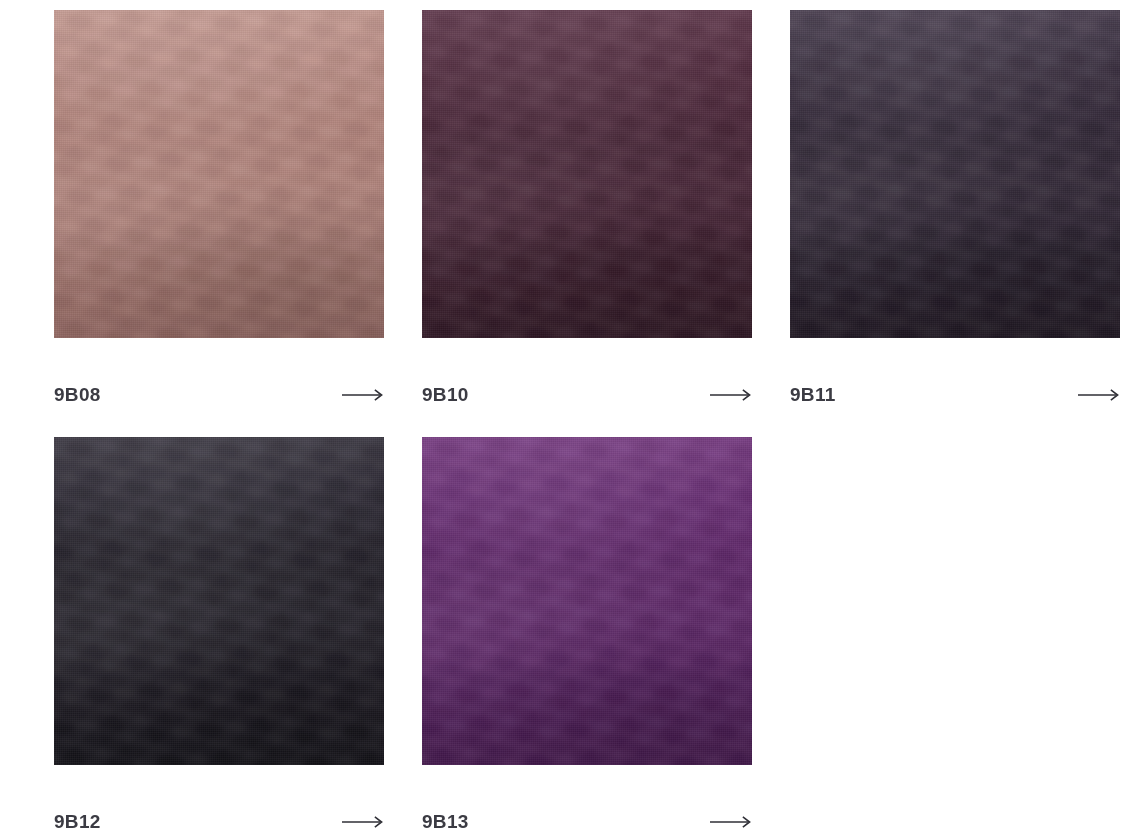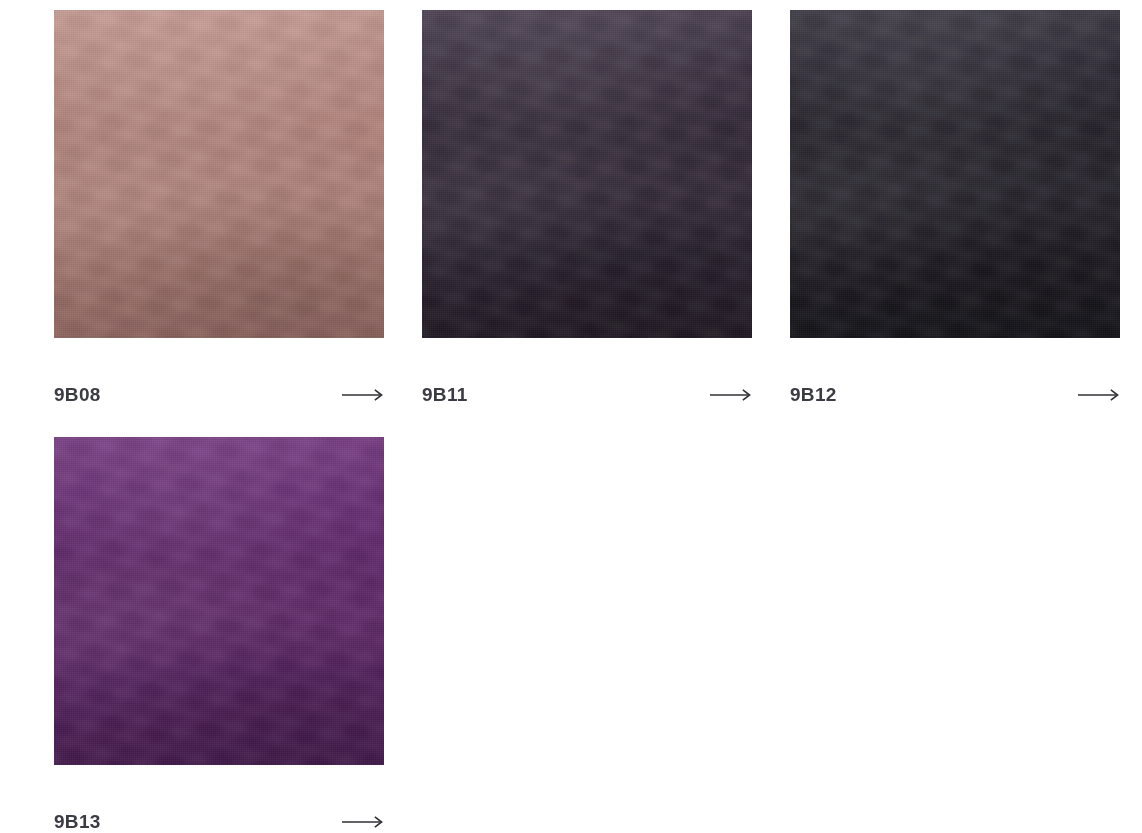--- a/index.html
+++ b/index.html
@@ -156,20 +156,37 @@
       <span class="swatch-arrow">
         <svg width="42" height="14" viewBox="0 0 42 14" fill="none" xmlns="http://www.w3.org/2000/svg">
           <path d="M0 7 H38" stroke="#2f2f36" stroke-width="1.6"></path>
           <path d="M33.5 2.4 L39.6 7 L33.5 11.6" stroke="#2f2f36" stroke-width="1.6" fill="none" stroke-linecap="square" stroke-linejoin="miter"></path>
         </svg>
       </span>
     </div>
   </div>
 
 
+  <div class="swatch-card">
+    <div class="swatch-tile" style="background: linear-gradient(rgb(85, 41, 63) 0%, rgb(69, 34, 52) 42%, rgb(69, 34, 52) 66%, rgb(52, 26, 40) 100%);">
+      <div class="sheen"></div>
+      <div class="mottle"></div>
+      <div class="weave"></div>
+      <div class="sheen2"></div>
+    </div>
+    <div class="swatch-caption">
+      <span class="swatch-code">9B10</span>
+      <span class="swatch-arrow">
+        <svg width="42" height="14" viewBox="0 0 42 14" fill="none" xmlns="http://www.w3.org/2000/svg">
+          <path d="M0 7 H38" stroke="#2f2f36" stroke-width="1.6"></path>
+          <path d="M33.5 2.4 L39.6 7 L33.5 11.6" stroke="#2f2f36" stroke-width="1.6" fill="none" stroke-linecap="square" stroke-linejoin="miter"></path>
+        </svg>
+      </span>
+    </div>
+  </div>
 
   <div class="swatch-card">
     <div class="swatch-tile" style="background: linear-gradient(rgb(59, 47, 66) 0%, rgb(46, 36, 51) 42%, rgb(46, 36, 51) 66%, rgb(34, 26, 38) 100%);">
       <div class="sheen"></div>
       <div class="mottle"></div>
       <div class="weave"></div>
       <div class="sheen2"></div>
     </div>
     <div class="swatch-caption">
       <span class="swatch-code">9B11</span>

